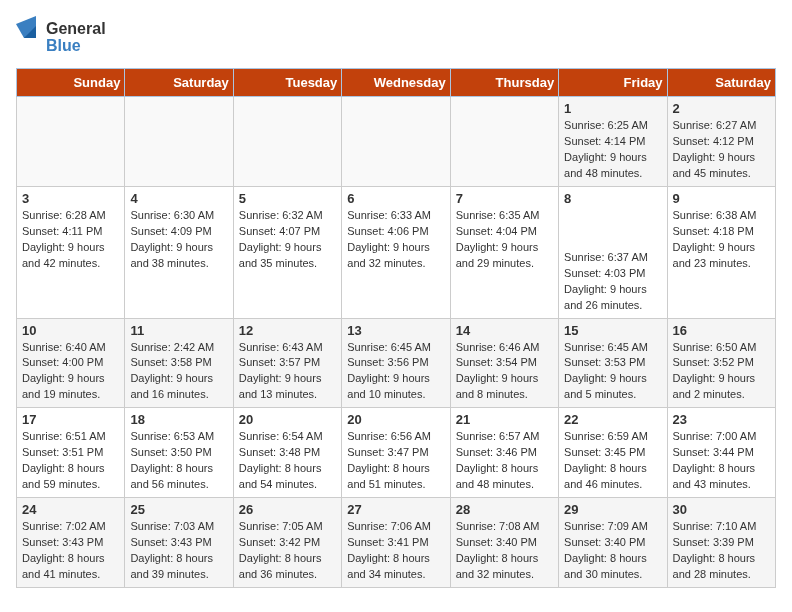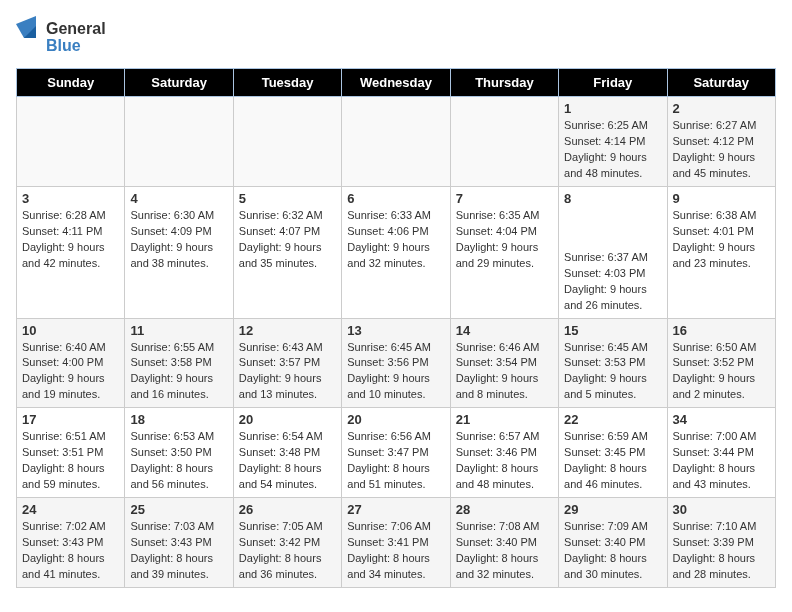--- a/index.html
+++ b/index.html
@@ -33,26 +33,26 @@
       font-size: 16px;
       color: #555;
       margin-top: 2px;
     }
     .calendar {
       width: 100%;
       border-collapse: collapse;
       table-layout: fixed;
     }
     .calendar th {
-      background-color: #000000;
+      background-color: #c2410c;
       color: #fff;
       font-size: 13px;
       font-weight: bold;
       padding: 6px 4px;
-      text-align: center;
+      text-align: right;
       border: 1px solid #aac4e0;
     }
     .calendar td {
       vertical-align: top;
       border: 1px solid #ccc;
       padding: 4px 5px;
       font-size: 10.5px;
       color: #333;
       background: #fff;
       height: 88px;
@@ -170,36 +170,36 @@
         <td>
           <span class="day-num">8</span>
           <div class="day-info" style="white-space: pre-line; margin-top: 44px;">Sunrise: 6:37 AM
 Sunset: 4:03 PM
 Daylight: 9 hours
 and 26 minutes.</div>
         </td>
         <td>
           <span class="day-num">9</span>
           <div class="day-info" style="white-space: pre-line;">Sunrise: 6:38 AM
-Sunset: 4:01 PM
+Sunset: 4:18 PM
 Daylight: 9 hours
 and 23 minutes.</div>
         </td>
       </tr>
       <tr>
         <td>
           <span class="day-num">10</span>
           <div class="day-info" style="white-space: pre-line;">Sunrise: 6:40 AM
 Sunset: 4:00 PM
 Daylight: 9 hours
 and 19 minutes.</div>
         </td>
         <td>
           <span class="day-num">11</span>
-          <div class="day-info" style="white-space: pre-line;">Sunrise: 6:55 AM
+          <div class="day-info" style="white-space: pre-line;">Sunrise: 2:42 AM
 Sunset: 3:58 PM
 Daylight: 9 hours
 and 16 minutes.</div>
         </td>
         <td>
           <span class="day-num">12</span>
           <div class="day-info" style="white-space: pre-line;">Sunrise: 6:43 AM
 Sunset: 3:57 PM
 Daylight: 9 hours
 and 13 minutes.</div>
@@ -270,21 +270,21 @@
 and 48 minutes.</div>
         </td>
         <td>
           <span class="day-num">22</span>
           <div class="day-info" style="white-space: pre-line;">Sunrise: 6:59 AM
 Sunset: 3:45 PM
 Daylight: 8 hours
 and 46 minutes.</div>
         </td>
         <td>
-          <span class="day-num">34</span>
+          <span class="day-num">23</span>
           <div class="day-info" style="white-space: pre-line;">Sunrise: 7:00 AM
 Sunset: 3:44 PM
 Daylight: 8 hours
 and 43 minutes.</div>
         </td>
       </tr>
       <tr>
         <td>
           <span class="day-num">24</span>
           <div class="day-info" style="white-space: pre-line;">Sunrise: 7:02 AM

